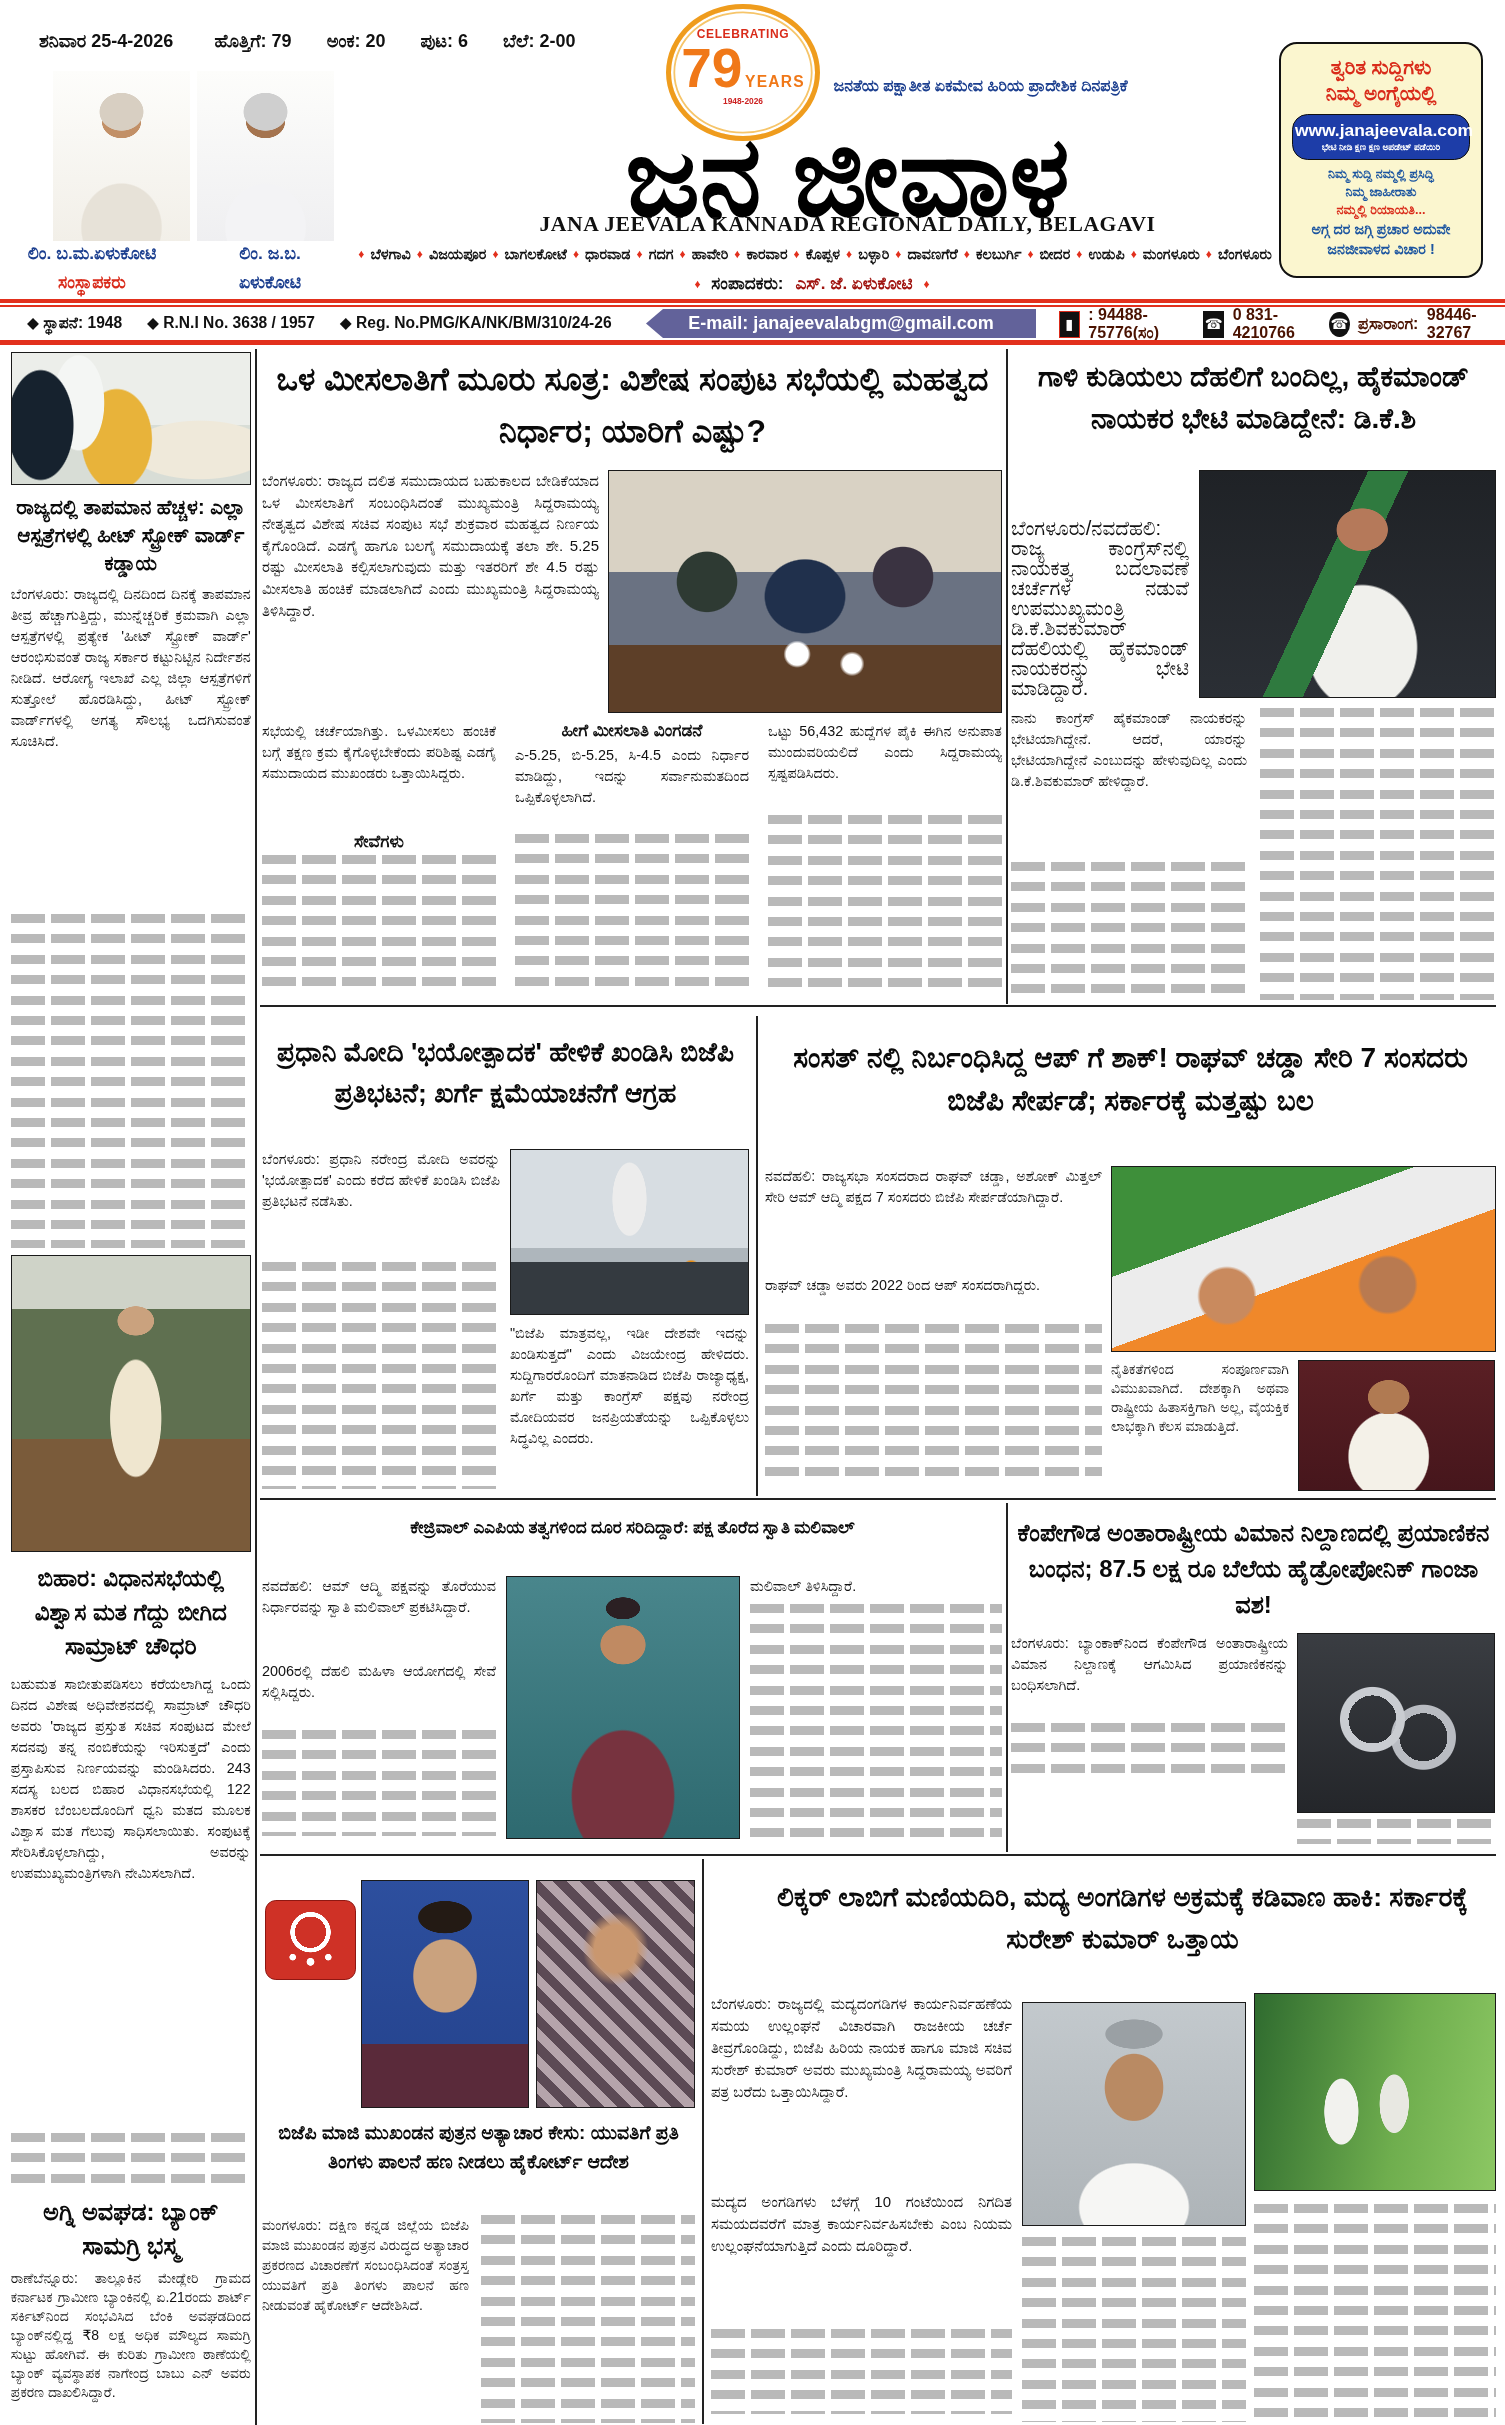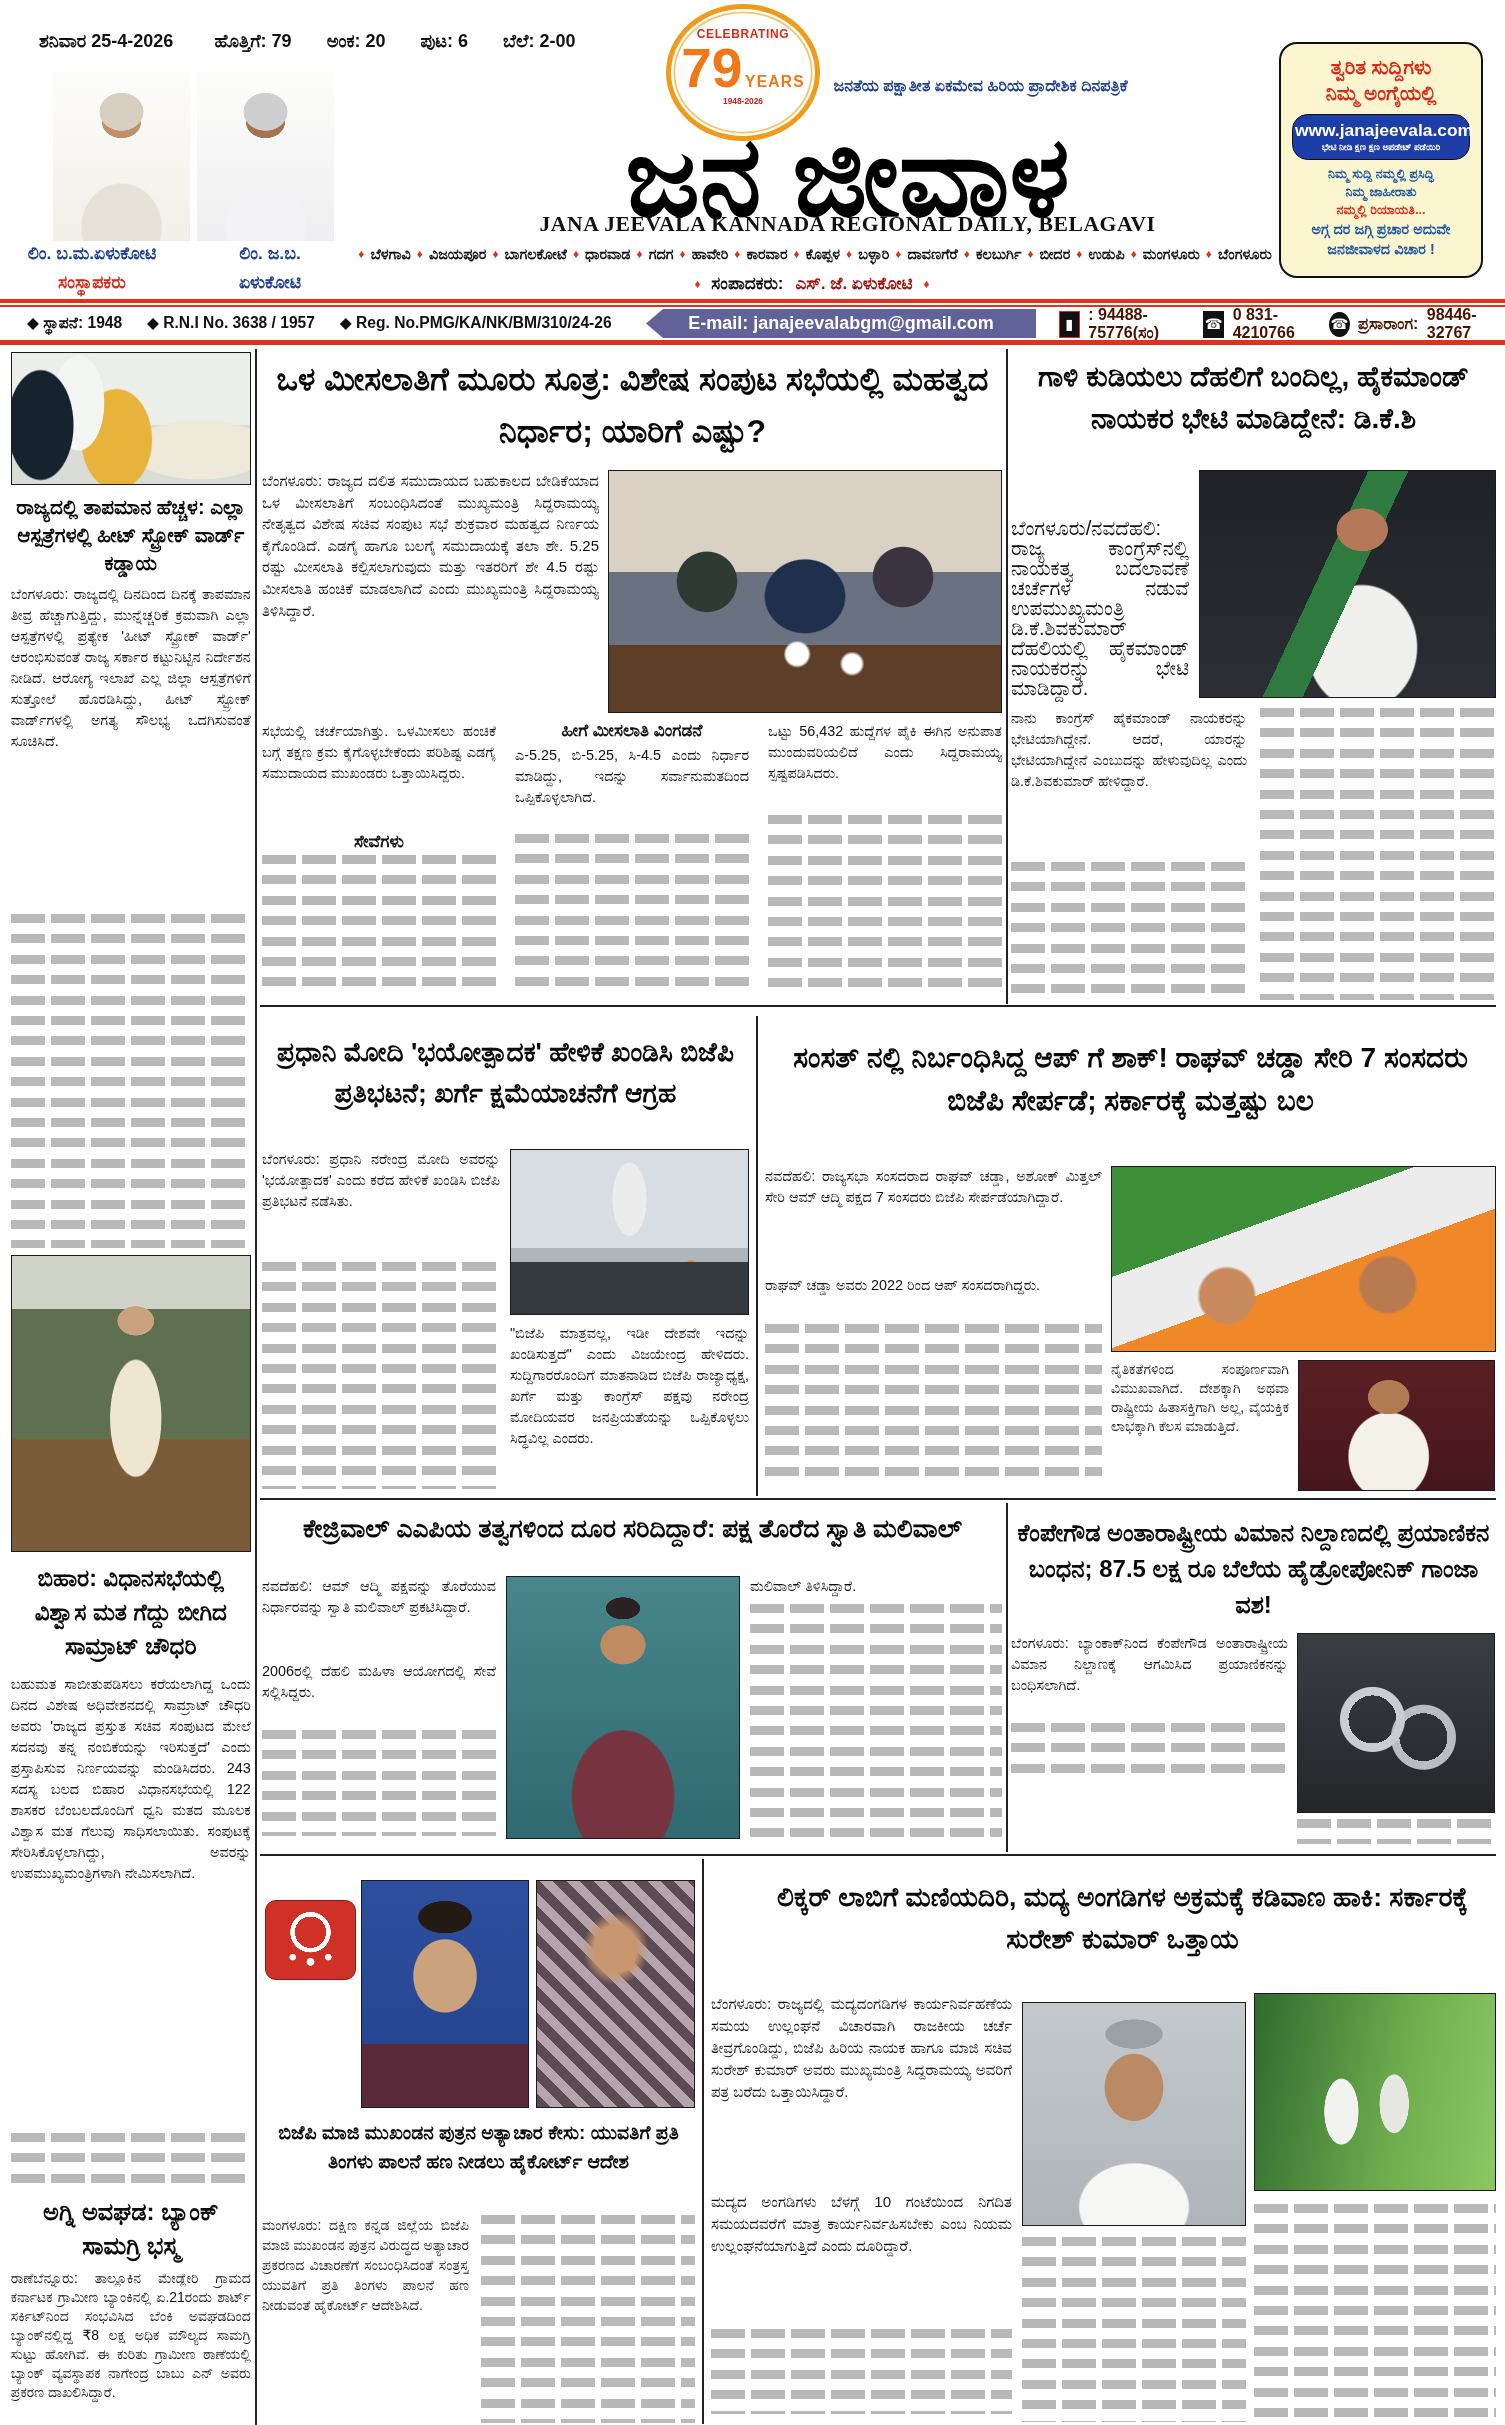--- a/index.html
+++ b/index.html
@@ -295,21 +295,21 @@
   <div class="abs ctr headline" style="left:765px;top:1036px;width:731px;font-size:28px;line-height:43px;height:91px;">ಸಂಸತ್ ನಲ್ಲಿ ನಿರ್ಬಂಧಿಸಿದ್ದ ಆಪ್ ಗೆ ಶಾಕ್! ರಾಘವ್ ಚಡ್ಡಾ ಸೇರಿ 7 ಸಂಸದರು ಬಿಜೆಪಿ ಸೇರ್ಪಡೆ; ಸರ್ಕಾರಕ್ಕೆ ಮತ್ತಷ್ಟು ಬಲ</div>
   <div class="abs" style="left:765px;top:1166px;width:337px;height:325px;">
     <div class="jst body-txt" style="height:109px;">ನವದೆಹಲಿ: ರಾಜ್ಯಸಭಾ ಸಂಸದರಾದ ರಾಘವ್ ಚಡ್ಡಾ, ಅಶೋಕ್ ಮಿತ್ತಲ್ ಸೇರಿ ಆಮ್ ಆದ್ಮಿ ಪಕ್ಷದ 7 ಸಂಸದರು ಬಿಜೆಪಿ ಸೇರ್ಪಡೆಯಾಗಿದ್ದಾರೆ.</div>
     <div class="jst body-txt" style="height:44px;">ರಾಘವ್ ಚಡ್ಡಾ ಅವರು 2022 ರಿಂದ ಆಪ್ ಸಂಸದರಾಗಿದ್ದರು.</div>
     <div class="fill" style="height:159px;margin-top:4.8px;"></div>
   </div>
   <div class="abs photo p-flag" style="left:1111px;top:1166px;width:385px;height:186px;"></div>
   <div class="abs jst body-txt" style="left:1111px;top:1360px;width:178px;height:131px;font-size:14px;line-height:19px;">ನೈತಿಕತೆಗಳಿಂದ ಸಂಪೂರ್ಣವಾಗಿ ವಿಮುಖವಾಗಿದೆ. ದೇಶಕ್ಕಾಗಿ ಅಥವಾ ರಾಷ್ಟ್ರೀಯ ಹಿತಾಸಕ್ತಿಗಾಗಿ ಅಲ್ಲ, ವೈಯಕ್ತಿಕ ಲಾಭಕ್ಕಾಗಿ ಕೆಲಸ ಮಾಡುತ್ತಿದೆ.</div>
   <div class="abs photo p-speaker" style="left:1298px;top:1360px;width:197px;height:131px;"></div>
 
-  <div class="abs ctr headline" style="left:262px;top:1510px;width:741px;font-size:25px;line-height:36px;height:55px;">ಕೇಜ್ರಿವಾಲ್ ಎಎಪಿಯ ತತ್ವಗಳಿಂದ ದೂರ ಸರಿದಿದ್ದಾರೆ: ಪಕ್ಷ ತೊರೆದ ಸ್ವಾತಿ ಮಲಿವಾಲ್</div>
+  <div class="abs ctr headline" style="left:262px;top:1510px;width:741px;font-size:17px;line-height:36px;height:55px;font-family:Liberation Serif, serif;">ಕೇಜ್ರಿವಾಲ್ ಎಎಪಿಯ ತತ್ವಗಳಿಂದ ದೂರ ಸರಿದಿದ್ದಾರೆ: ಪಕ್ಷ ತೊರೆದ ಸ್ವಾತಿ ಮಲಿವಾಲ್</div>
   <div class="abs" style="left:262px;top:1576px;width:234px;height:265px;">
     <div class="jst body-txt" style="height:85px;">ನವದೆಹಲಿ: ಆಮ್ ಆದ್ಮಿ ಪಕ್ಷವನ್ನು ತೊರೆಯುವ ನಿರ್ಧಾರವನ್ನು ಸ್ವಾತಿ ಮಲಿವಾಲ್ ಪ್ರಕಟಿಸಿದ್ದಾರೆ.</div>
     <div class="jst body-txt" style="height:64px;">2006ರಲ್ಲಿ ದೆಹಲಿ ಮಹಿಳಾ ಆಯೋಗದಲ್ಲಿ ಸೇವೆ ಸಲ್ಲಿಸಿದ್ದರು.</div>
     <div class="fill" style="height:106px;margin-top:4.8px;"></div>
   </div>
   <div class="abs photo p-swati" style="left:506px;top:1576px;width:234px;height:263px;"></div>
   <div class="abs" style="left:750px;top:1576px;width:252px;height:265px;">
     <div class="jst body-txt" style="height:23px;">ಮಲಿವಾಲ್ ತಿಳಿಸಿದ್ದಾರೆ.</div>
     <div class="fill" style="height:234px;margin-top:4.8px;"></div>
   </div>

